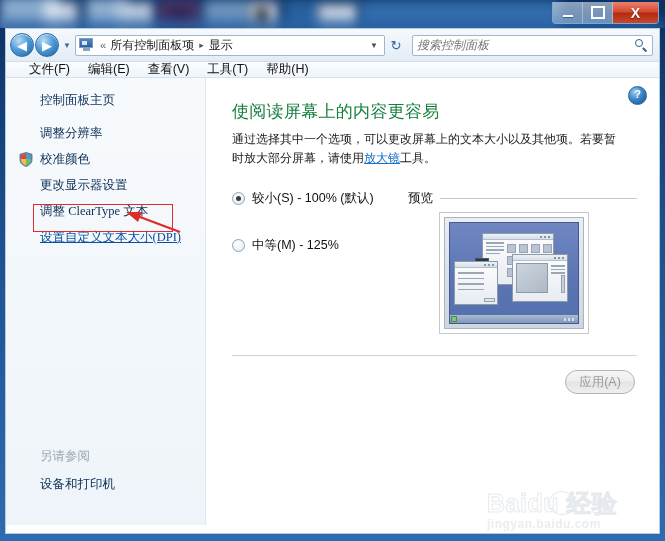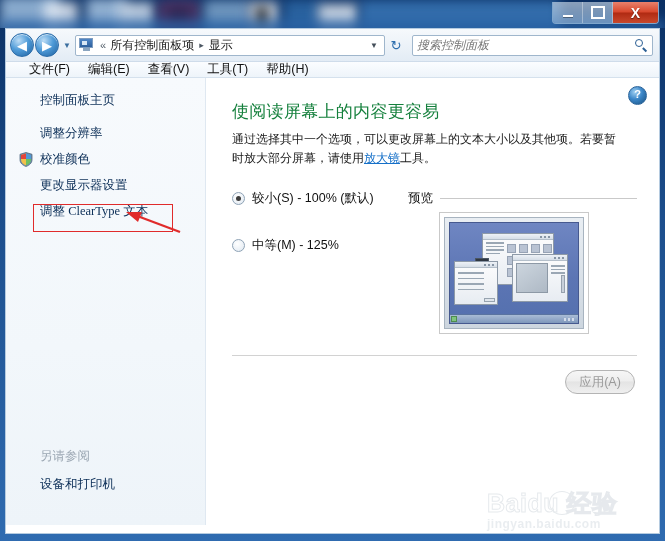--- a/index.html
+++ b/index.html
@@ -634,20 +634,21 @@
             <path d="M7 1.4 L7 13.5 C4.3 12.6 2 10.5 2 7.6 V3 Z" fill="#f2c04a"></path>
             <path d="M7 1.4 L12 3 V7.6 C12 10.5 9.7 12.6 7 13.5 Z" fill="#4f9bd8"></path>
             <path d="M2 3 L7 1.4 L7 7 L2 7 Z" fill="#e2453c"></path>
             <path d="M7 7 L12 7 V7.6 C12 10.5 9.7 12.6 7 13.5 Z" fill="#6fbf5f"></path>
           </svg>
           <span>校准颜色</span>
         </div>
 
         <div class="side-link">更改显示器设置</div>
         <div class="side-link">调整 ClearType 文本</div>
+        <div class="side-link dpi">设置自定义文本大小(DPI)</div>
 
         <div class="see-also">
           <div class="see-also-title">另请参阅</div>
           <div class="see-link">设备和打印机</div>
         </div>
 
         <div class="anno-box"></div>
         <svg class="anno-arrow" viewBox="0 0 64 26">
           <path d="M62 24 L14 6" stroke="#e02b2b" stroke-width="2.4" fill="none"></path>
           <path d="M8 4 L24 4 L20 14 Z" fill="#e02b2b"></path>

